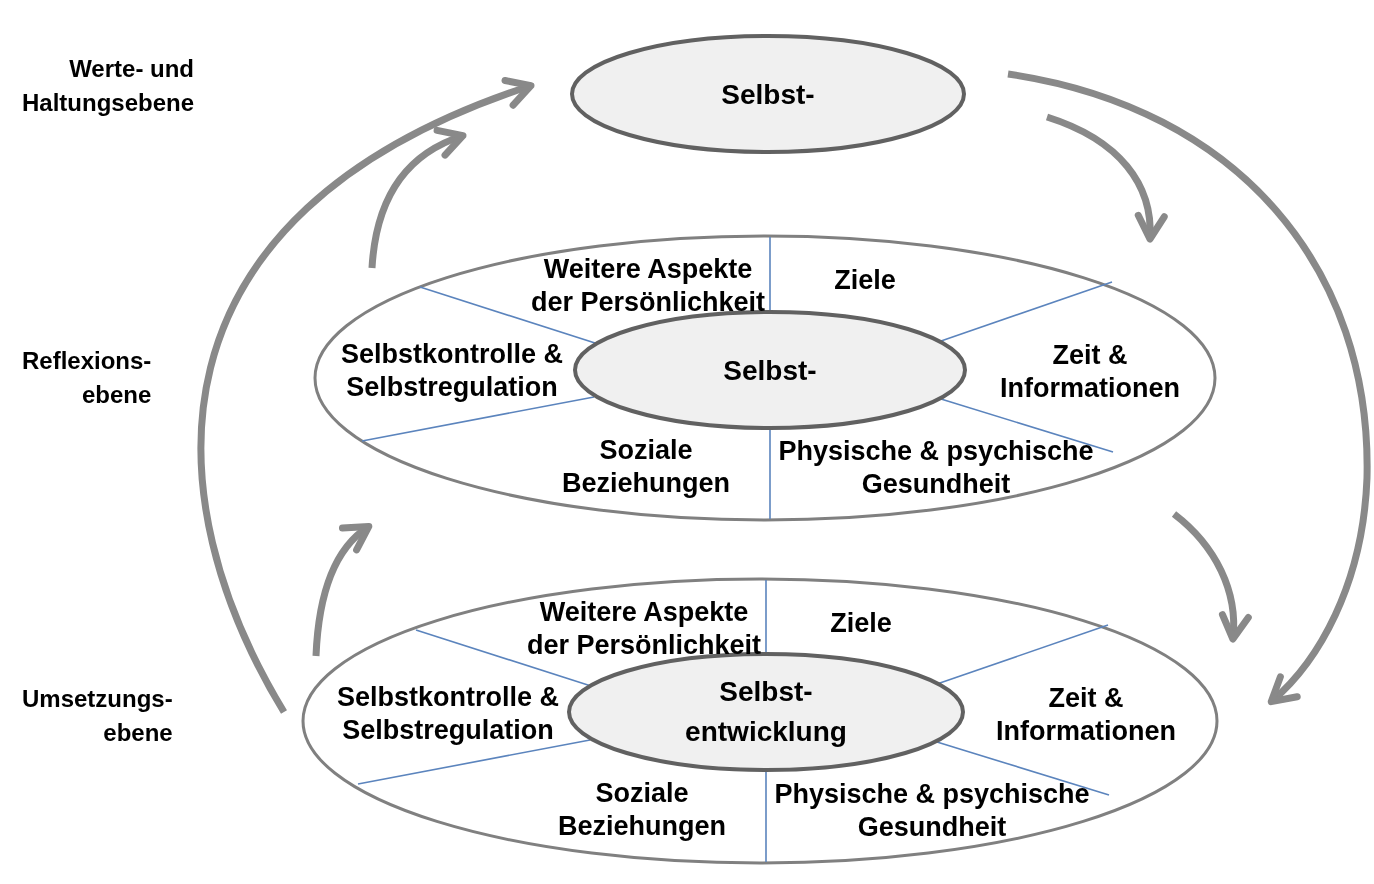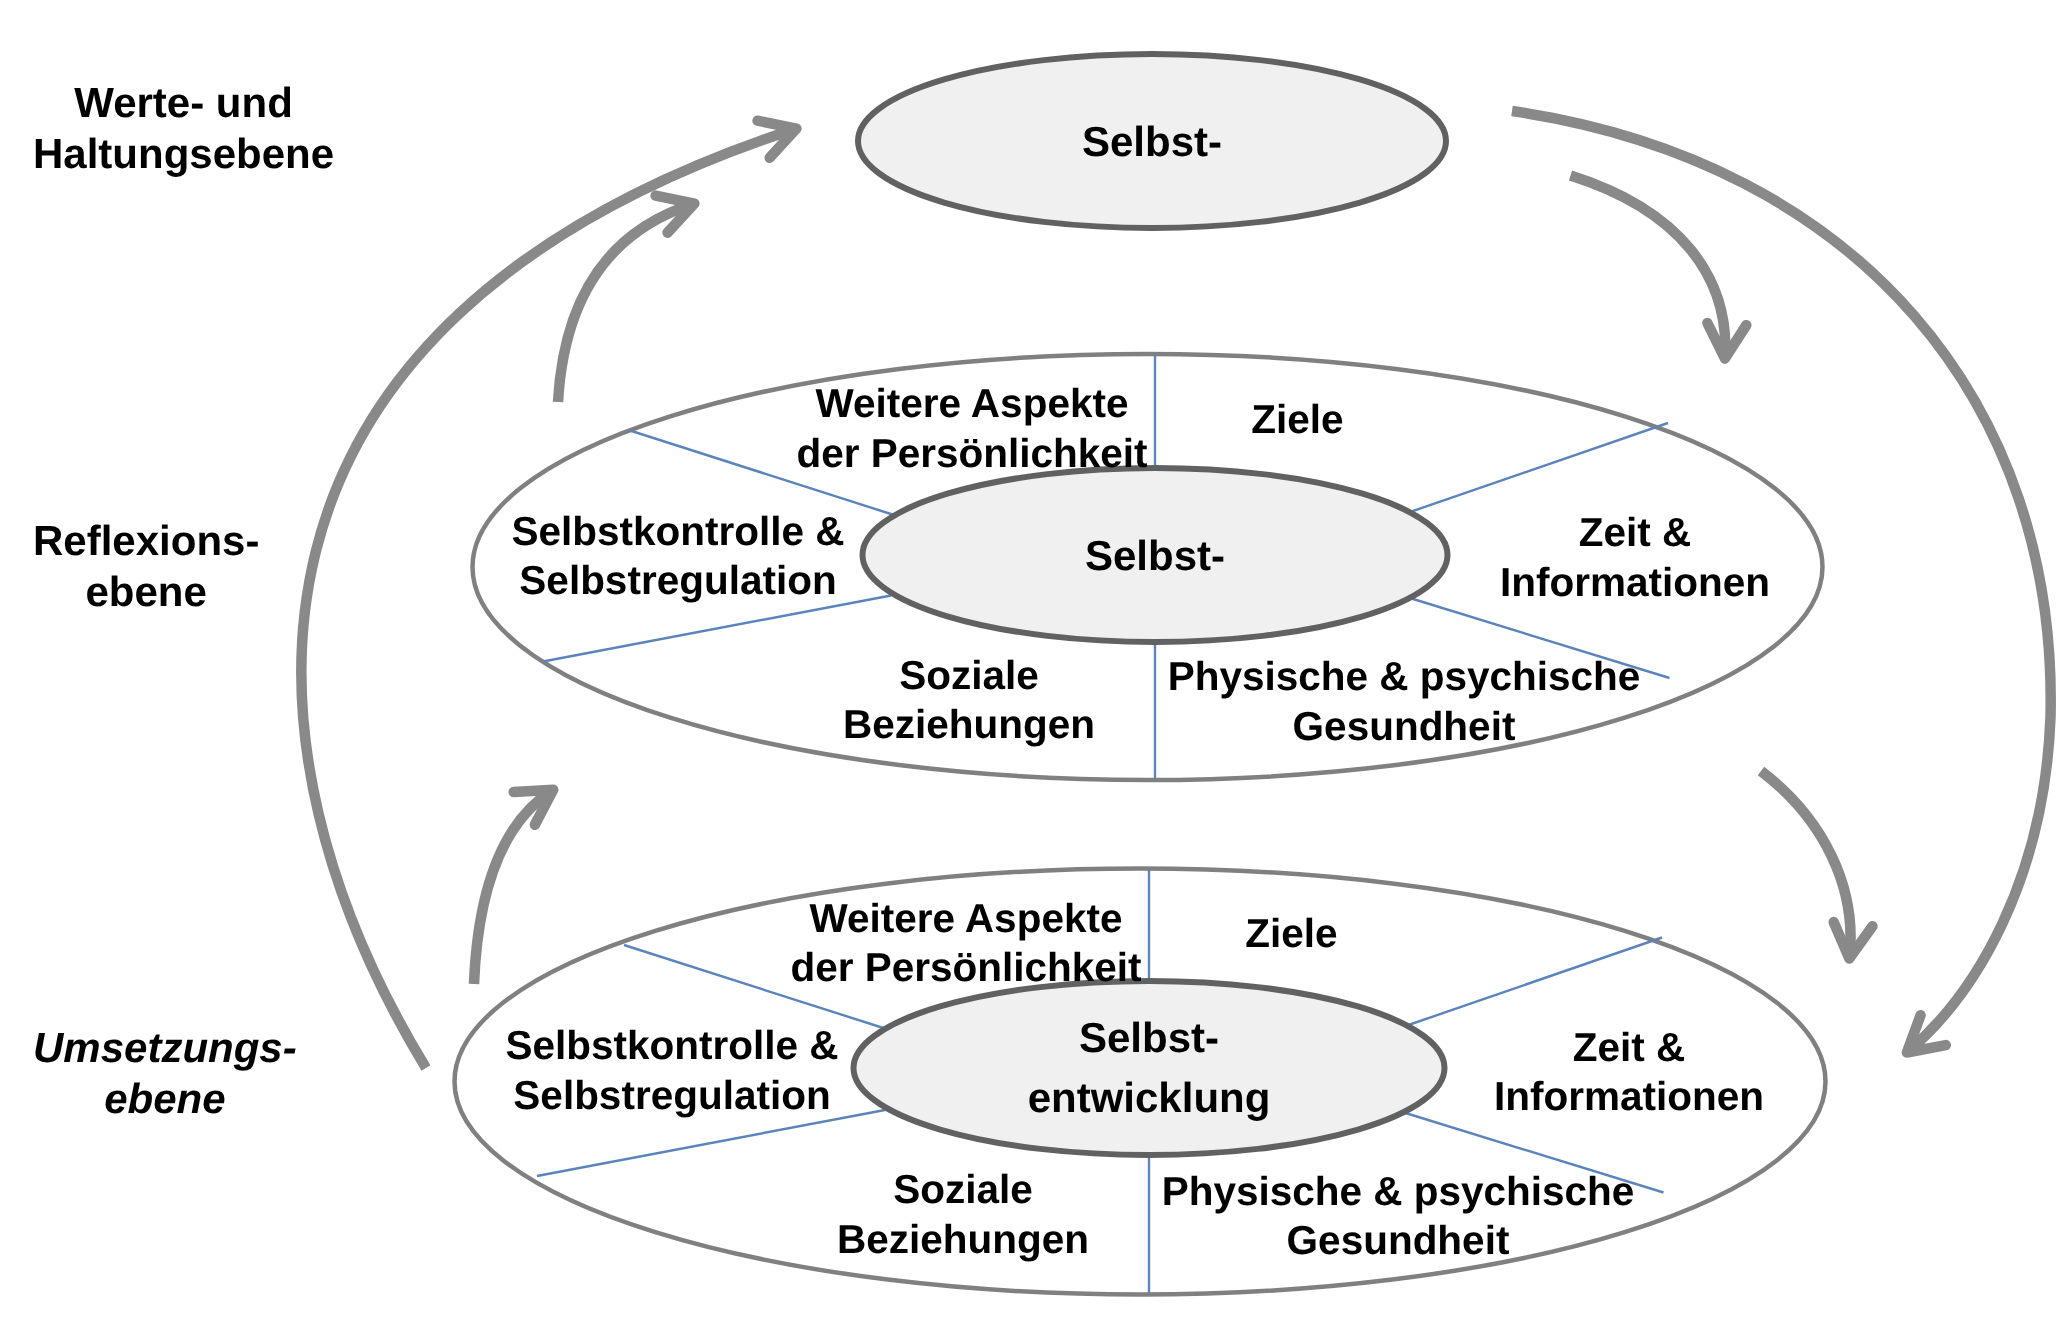--- a/index.html
+++ b/index.html
@@ -23,26 +23,26 @@
     color: #000000;
     font-weight: bold;
   }
   .label.core {
     font-weight: bold;
     font-size: 28px;
     line-height: 40px;
   }
   .level-label {
     position: absolute;
-    font-size: 28px;
+    font-size: 24px;
     font-weight: bold;
     line-height: 34px;
     white-space: nowrap;
     color: #000000;
-    text-align: center;
+    text-align: right;
   }
   .label span, .level-label span { display: block; }
 </style>
 </head>
 <body>
 
 <div id="page">
 
   <svg id="diagram-svg" width="1374" height="884" viewBox="0 0 1374 884">
     <defs>
@@ -86,21 +86,21 @@
   </svg>
 
   <div class="level-label" style="left:22px; top:52px;">
     <span>Werte- und</span>
     <span>Haltungsebene</span>
   </div>
   <div class="level-label" style="left:22px; top:344px;">
     <span>Reflexions-</span>
     <span>ebene</span>
   </div>
-  <div class="level-label" style="left:22px; top:682px;font-style:italic;">
+  <div class="level-label" style="left:22px; top:682px;">
     <span>Umsetzungs-</span>
     <span>ebene</span>
   </div>
 
   <div class="label core" style="left:768px; top:95px;">
     <span>Selbst-</span>
   </div>
 
   <div class="label core" style="left:770px; top:371px;">
     <span>Selbst-</span>

